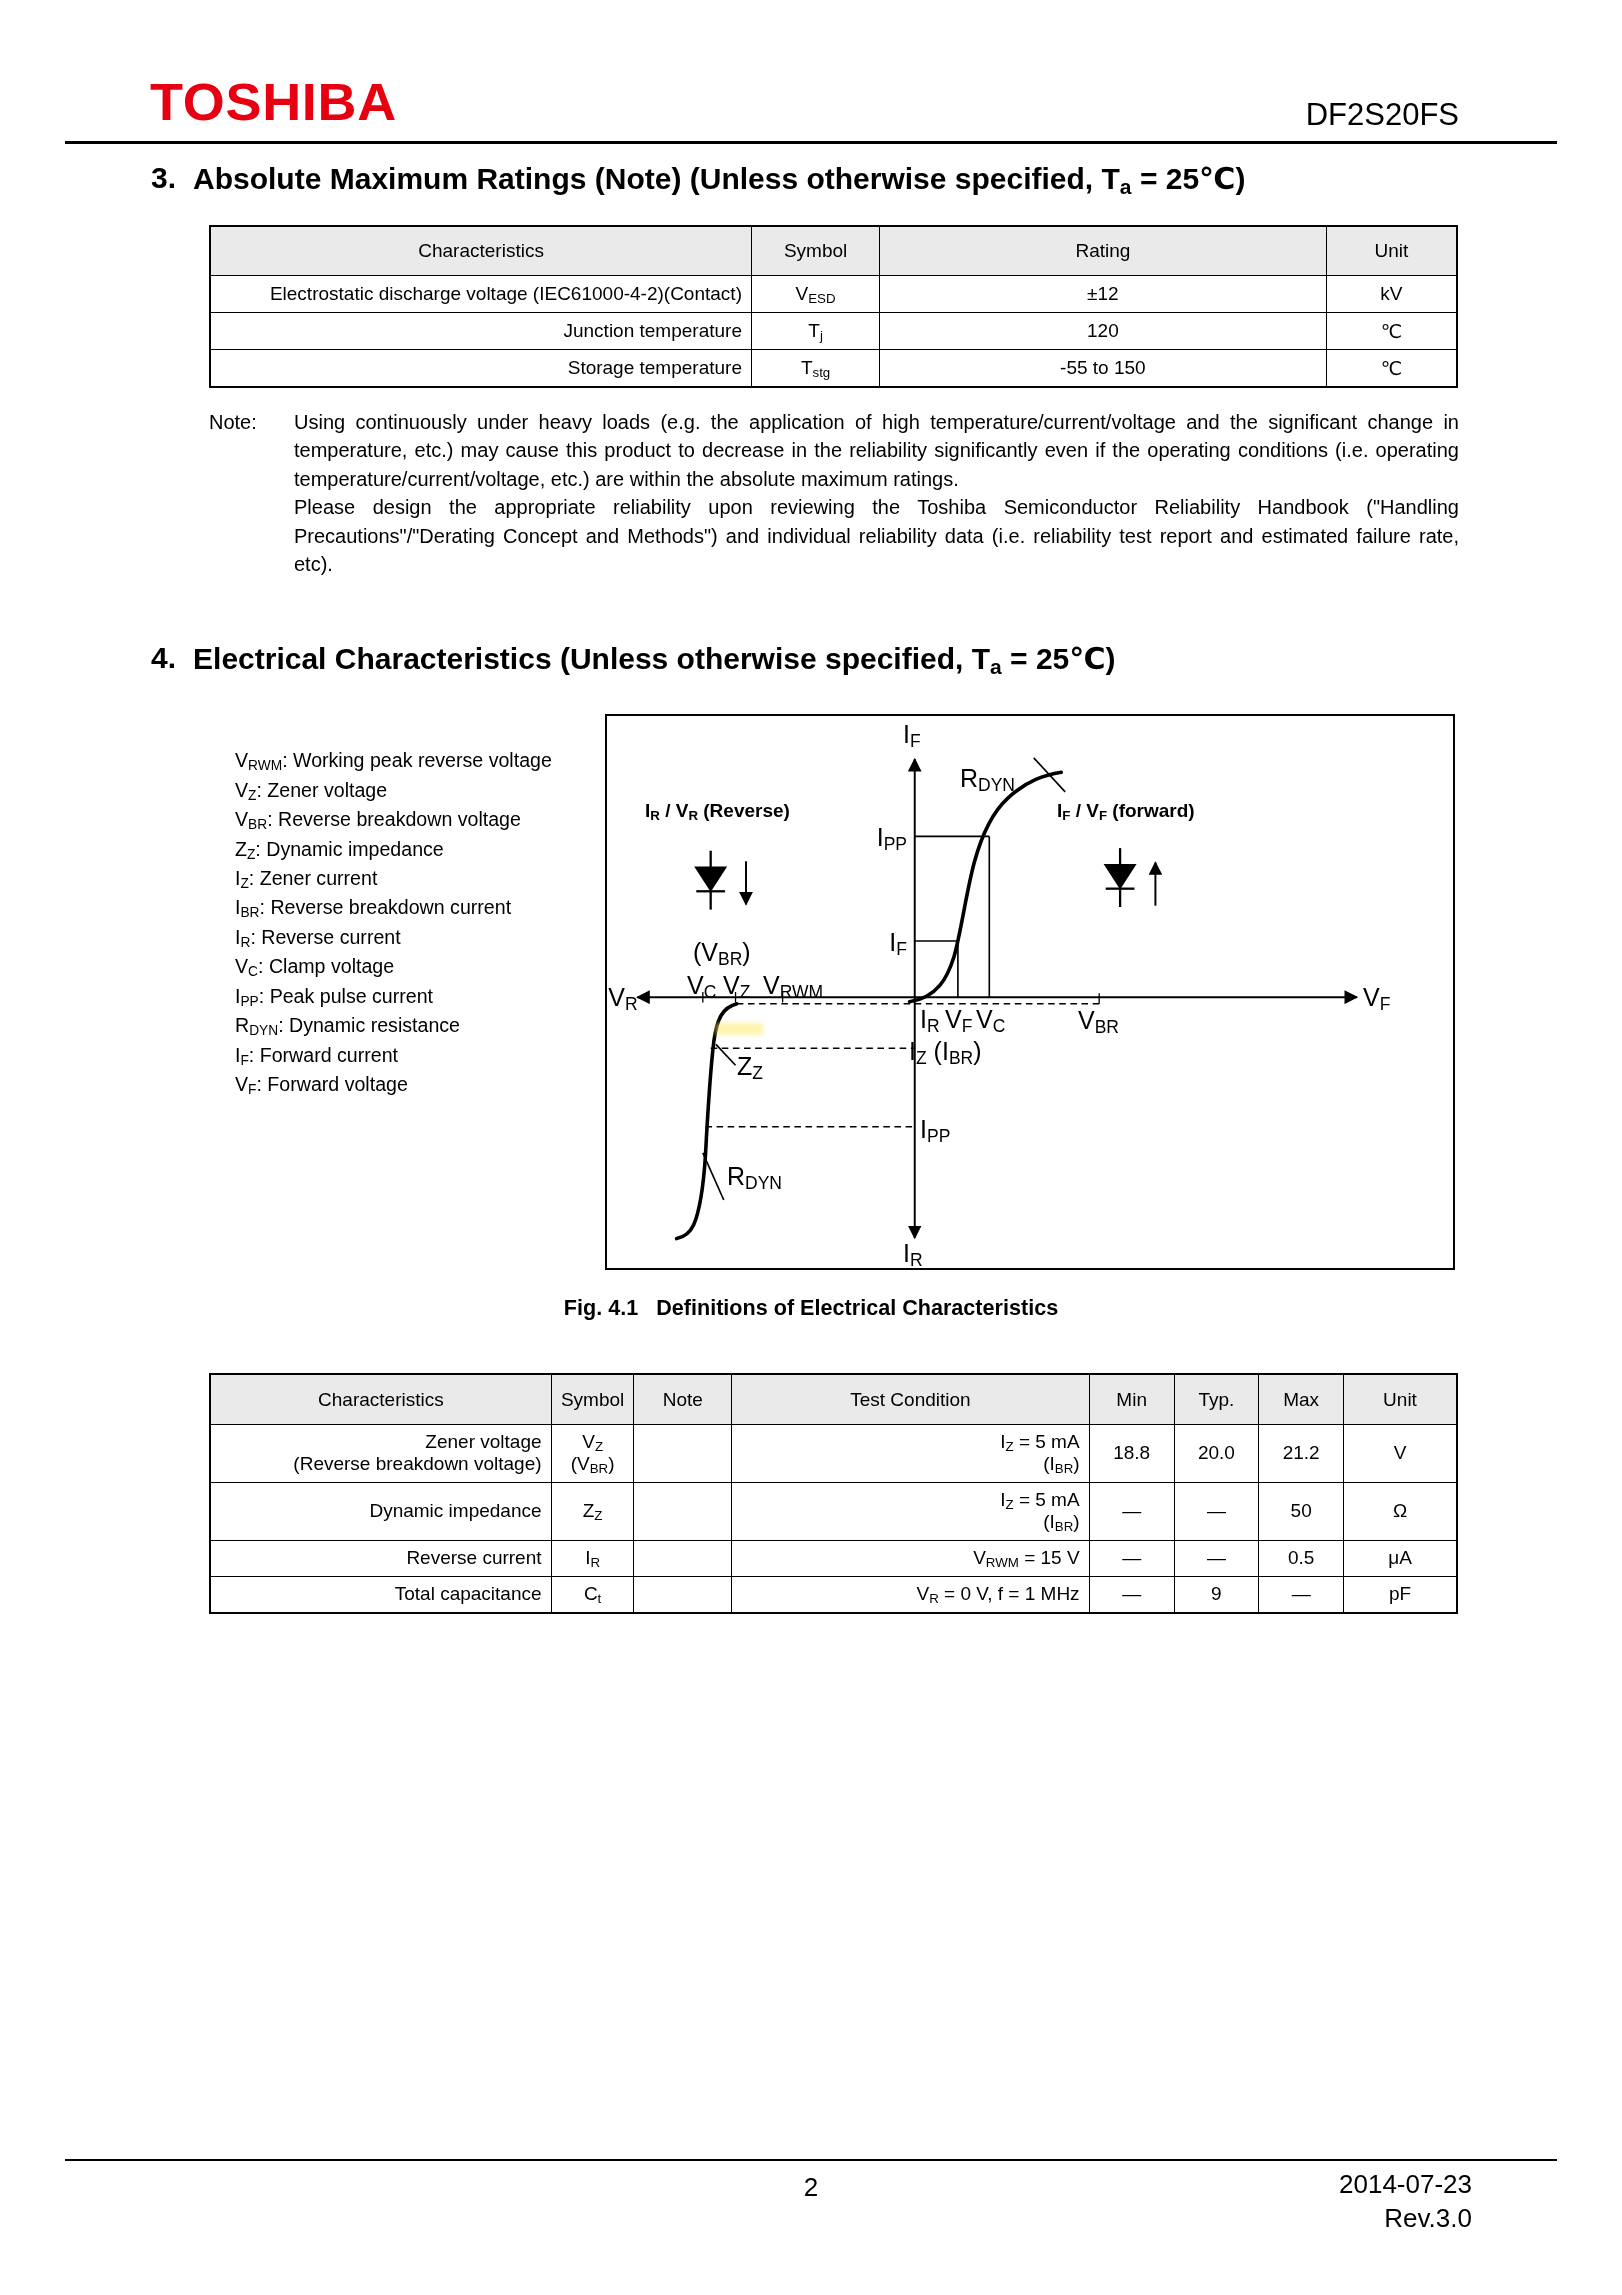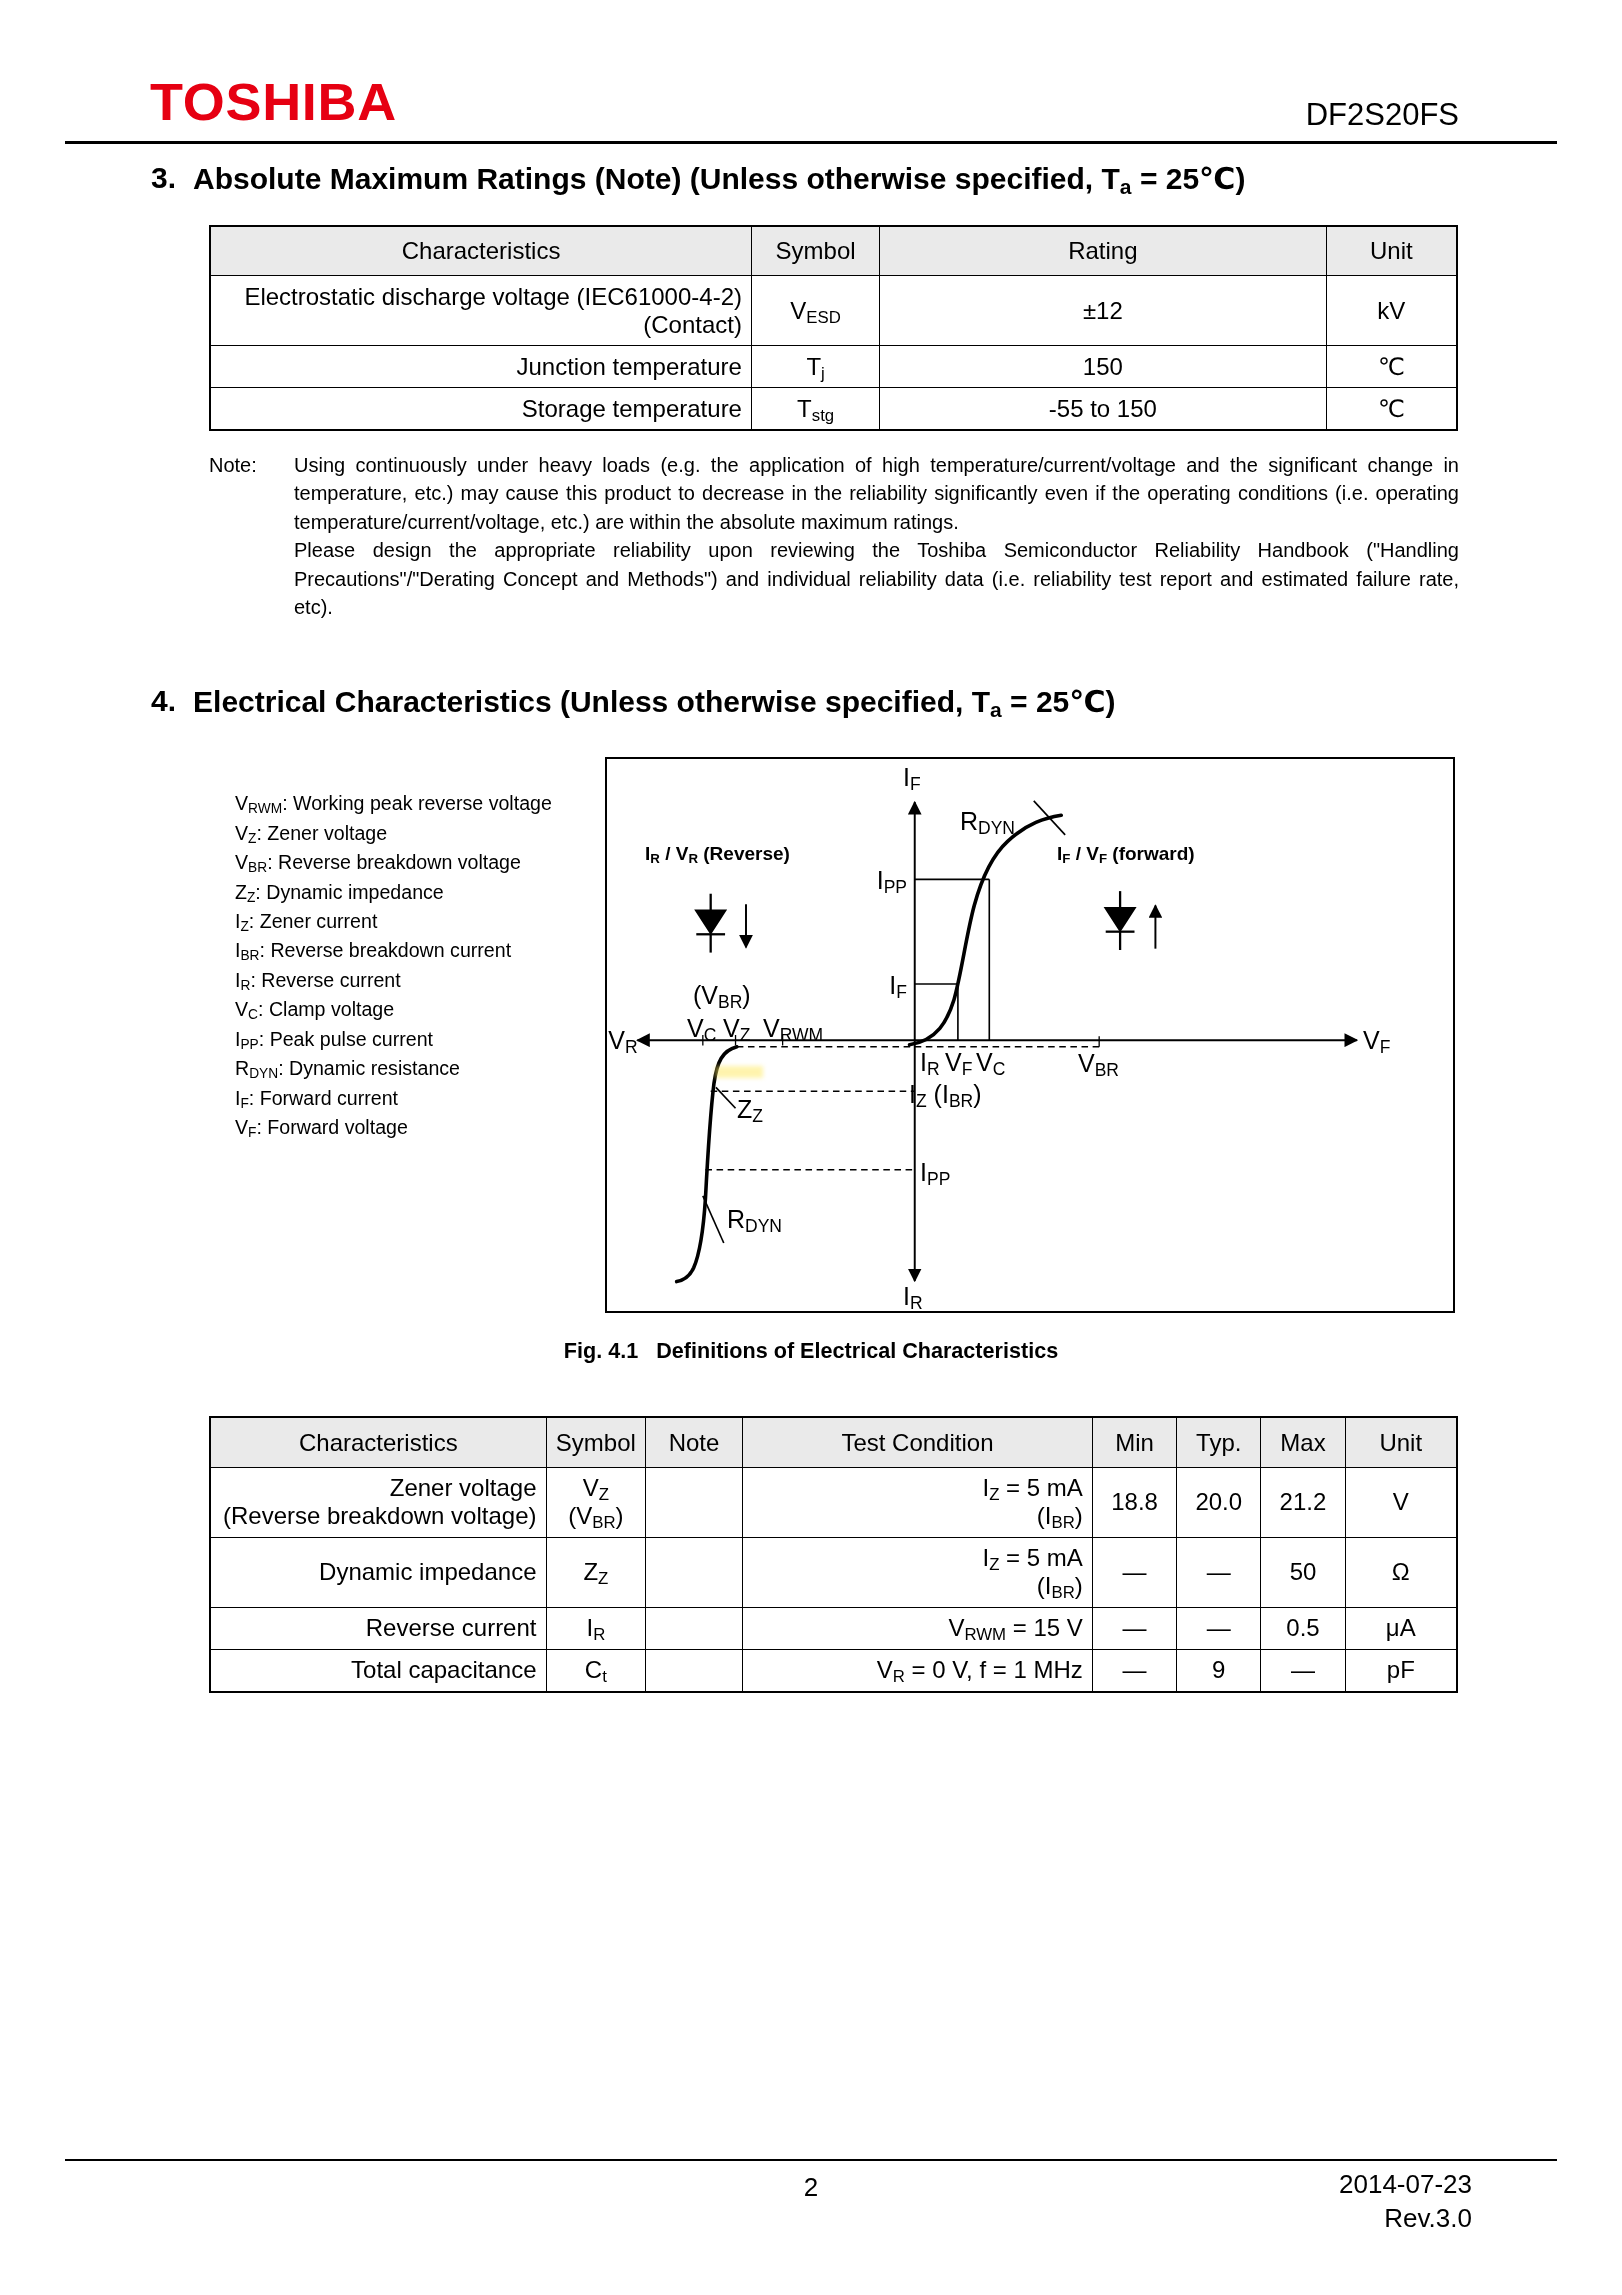--- a/index.html
+++ b/index.html
@@ -12,21 +12,21 @@
   
   .hdr{display:flex;justify-content:space-between;align-items:flex-end;padding-top:71px}
   .logo{font-size:54px;font-weight:bold;letter-spacing:0.7px;margin-left:85px;transform:scaleY(.95)}
   .part{font-size:31px;padding-right:98px}
   .rule{border:none;border-top:3.3px solid #000;margin-top:7.9px}
 
   
   h2{font-size:30px;font-weight:bold;display:flex;gap:17px;margin:17px 0 0 86px}
 
   
-  table{border-collapse:collapse;border:2.6px solid #000;width:1249px;margin-left:144px;font-size:24px}
+  table{border-collapse:collapse;border:2.6px solid #000;width:1249px;margin-left:144px;font-size:19px}
   th,td{border:1.3px solid #000;padding:6.5px 9.2px;vertical-align:middle}
   thead th{background:#eaeaea;font-weight:normal;text-align:center;height:50px}
   .t1{margin-top:29px}
   .t1 td{height:37px}
   .t2{margin-top:52px}
   .c{text-align:center}
   .l{text-align:right}
   .pre{white-space:pre-line}
 
   
@@ -87,21 +87,21 @@
     <tbody>
       <tr>
         <td class="l">Electrostatic discharge voltage (IEC61000-4-2)(Contact)</td>
         <td class="c">V<sub>ESD</sub></td>
         <td class="c">±12</td>
         <td class="c">kV</td>
       </tr>
       <tr>
         <td class="l">Junction temperature</td>
         <td class="c">T<sub>j</sub></td>
-        <td class="c">150</td>
+        <td class="c">120</td>
         <td class="c">℃</td>
       </tr>
       <tr>
         <td class="l">Storage temperature</td>
         <td class="c">T<sub>stg</sub></td>
         <td class="c">-55 to 150</td>
         <td class="c">℃</td>
       </tr>
     </tbody>
   </table>

